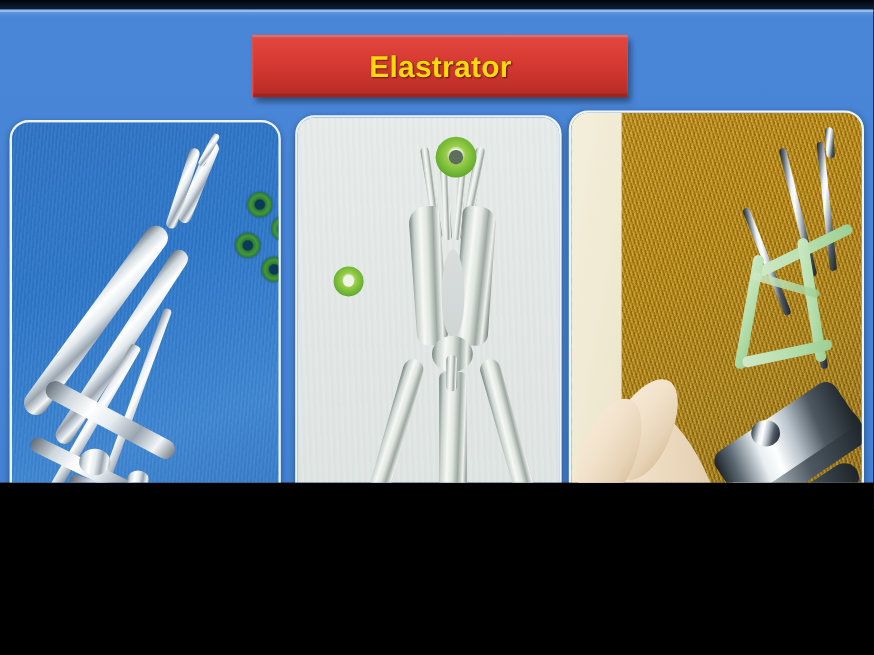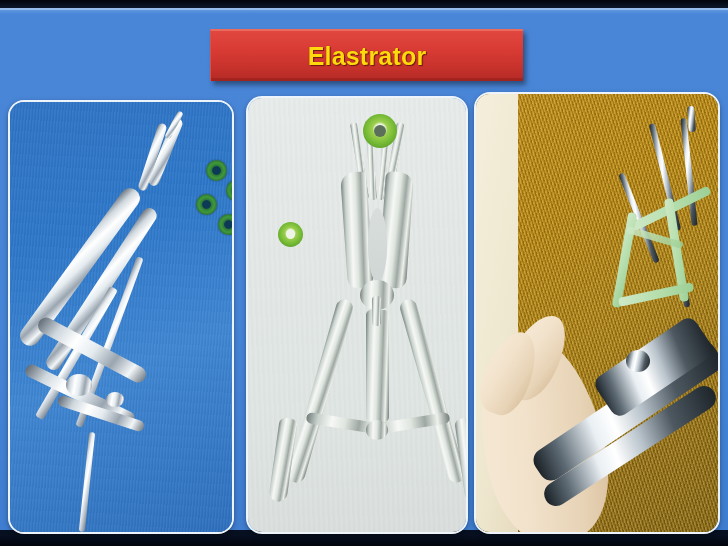--- a/index.html
+++ b/index.html
@@ -11,21 +11,21 @@
     width: 728px;
     height: 546px;
     overflow: hidden;
     font-family: "Liberation Sans", sans-serif;
   }
 
   
   #slide {
     position: relative;
     width: 728px;
-    height: 546px;
+    height: 402px;
     background: #701a75;
     overflow: hidden;
   }
   
   #slide::before {
     content: "";
     position: absolute;
     inset: 0;
     background:
       linear-gradient(180deg,

